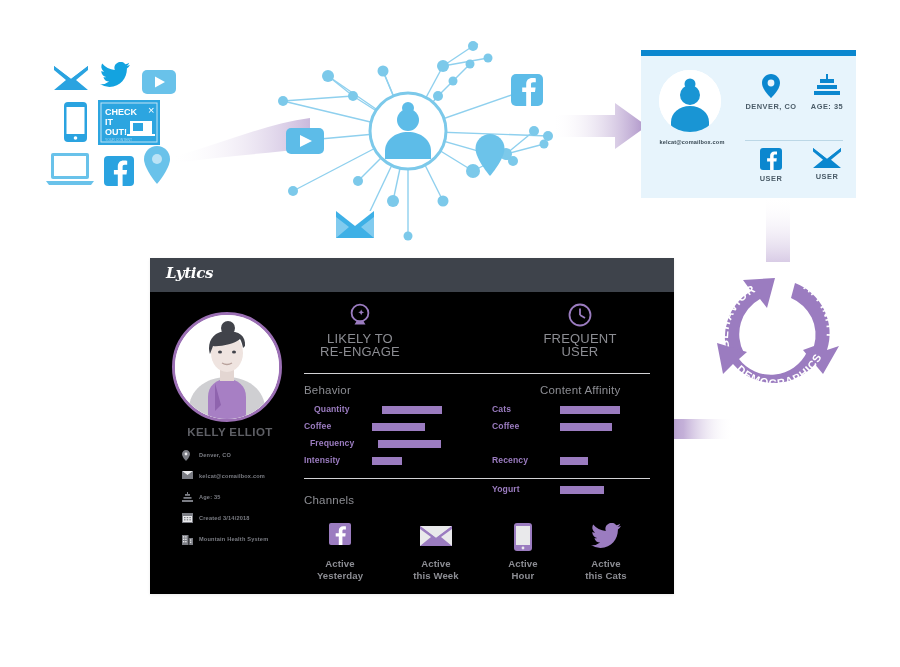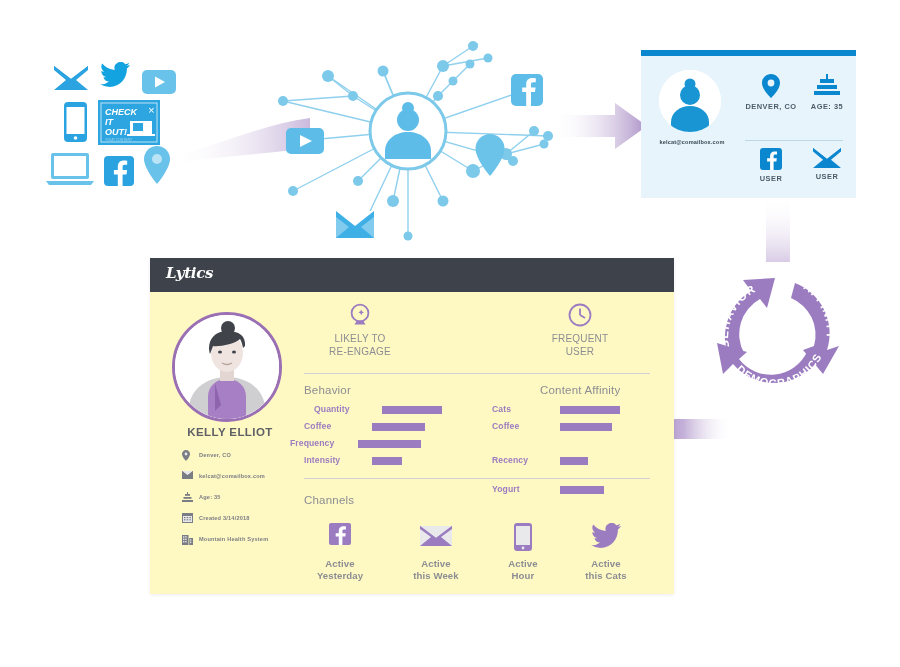--- a/index.html
+++ b/index.html
@@ -14,21 +14,21 @@
     overflow: hidden;
     font-family: "Liberation Sans", sans-serif;
   }
 
   
   .abs { position: absolute; }
   .icon svg { display: block; }
 
   
   #icon-cluster { left: 46px; top: 58px; width: 132px; height: 128px; }
-  #icon-cluster .cell { position: absolute; font-style: italic; }
+  #icon-cluster .cell { position: absolute; }
 
   
   .band {
     position: absolute;
     pointer-events: none;
   }
 
   
   #network { left: 258px; top: 36px; width: 300px; height: 205px; }
 
@@ -59,21 +59,21 @@
     position: absolute; left: 104px; top: 84px; width: 98px; height: 1px;
     background: #bcd7e6;
   }
 
   
   #cycle { left: 703px; top: 258px; width: 150px; height: 145px; }
 
   
   #lytics-card {
     left: 150px; top: 258px; width: 524px; height: 336px;
-    background: #fef9c3;
+    background: #000000;
     box-shadow: 0 1px 3px rgba(0,0,0,.08);
   }
   #lytics-header {
     position: absolute; left: 0; top: 0; width: 100%; height: 34px;
     background: #3e434b;
   }
   #lytics-logo {
     position: absolute; left: 16px; top: 6px;
     color: #ffffff; font-size: 15px;
     font-family: "DejaVu Serif", serif;
@@ -99,21 +99,21 @@
   .detail-row .dtxt {
     font-size: 5.6px; font-weight: bold; color: #7b7d84;
     letter-spacing: .2px; white-space: nowrap;
   }
   .detail-row .dicon { width: 10px; height: 10px; flex: 0 0 10px; }
 
   
   .stat { position: absolute; text-align: center; width: 104px; }
   .stat .sicon { height: 24px; margin-bottom: 5px; }
   .stat .stxt {
-    font-size: 10px; color: #8c8d93; line-height: 13px;
+    font-size: 13px; color: #8c8d93; line-height: 13px;
     letter-spacing: .2px;
   }
   #stat-divider {
     position: absolute; left: 154px; top: 115px; width: 346px; height: 1px;
     background: #d2d2d5;
   }
 
   
   .sec-title {
     position: absolute; font-size: 11.5px; color: #8c8d93; letter-spacing: .2px;
@@ -564,21 +564,21 @@
     <span class="btrack">
         <span class="bfill" style="display: block; width: 60px;"></span>
       </span>
   </div>
   <div class="bar-row" style="left:154px;top:163px;">
     <span class="blabel">Coffee</span>
     <span class="btrack">
         <span class="bfill" style="display: block; width: 53px;"></span>
       </span>
   </div>
-  <div class="bar-row" style="left:140px;top:180px;">
+  <div class="bar-row" style="left:160px;top:180px;">
     <span class="blabel">Frequency</span>
     <span class="btrack">
         <span class="bfill" style="display: block; width: 63px;"></span>
       </span>
   </div>
   <div class="bar-row" style="left:154px;top:197px;">
     <span class="blabel">Intensity</span>
     <span class="btrack">
         <span class="bfill" style="display: block; width: 30px;"></span>
       </span>

